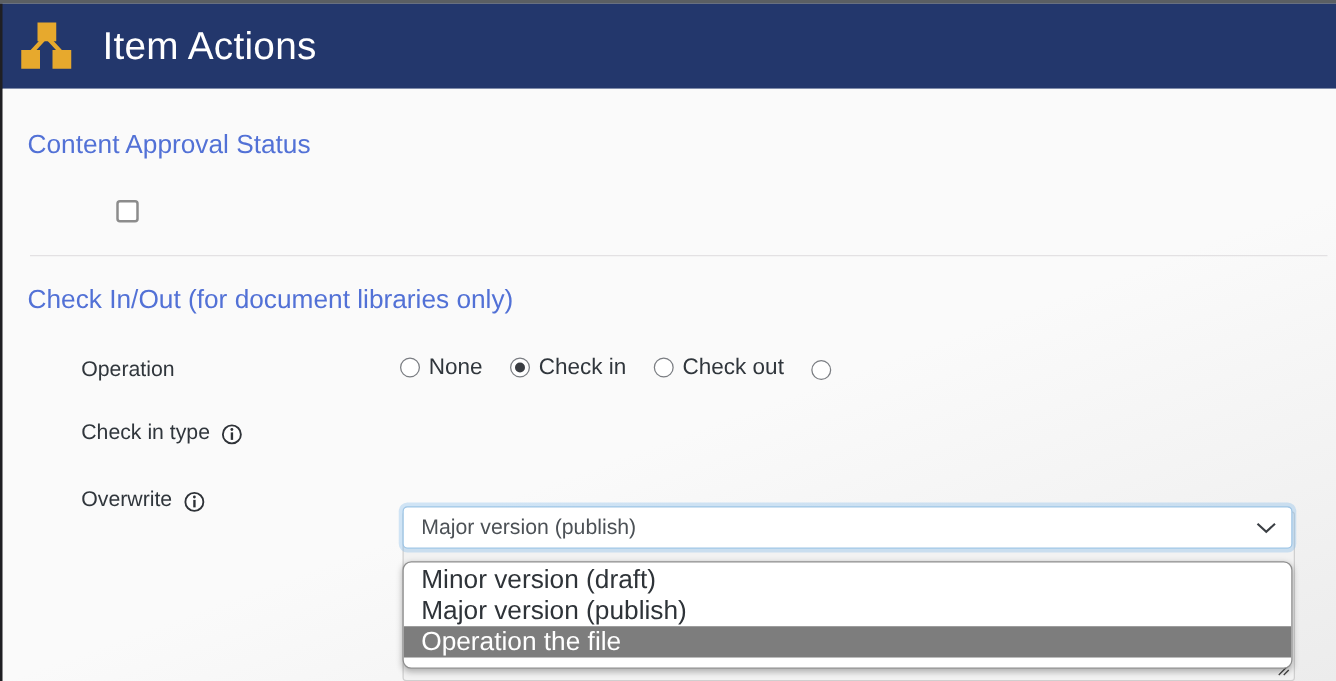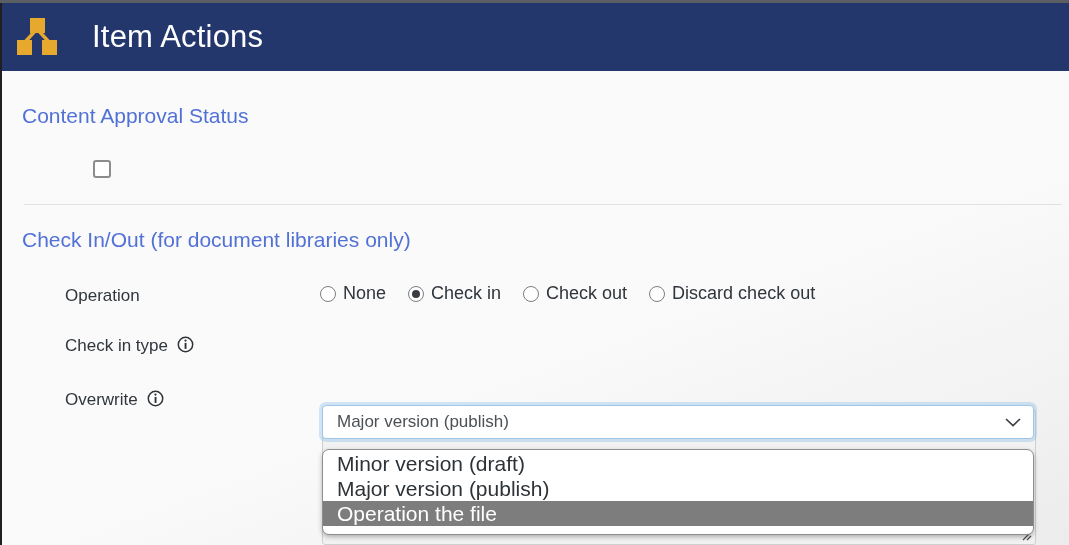--- a/index.html
+++ b/index.html
@@ -46,21 +46,21 @@
   }
   .hierarchy-icon {
     width: 46px; height: 44px;
     flex: 0 0 auto;
     display: block;
   }
   .header-title {
     color: #ffffff;
     font-size: 31px;
     letter-spacing: .2px;
-    margin-left: 32px;
+    margin-left: 22px;
     font-weight: normal;
     white-space: nowrap;
   }
 
   
   .page {
     position: absolute;
     left: 2px; top: 71px;
     width: 1067px;
     height: 474px;
@@ -108,21 +108,21 @@
     display: inline-block;
   }
 
   
   .row-label {
     position: absolute;
     font-size: 17px;
     color: #30363c;
     white-space: nowrap;
     display: flex;
-    align-items: flex-start;
+    align-items: flex-end;
     gap: 9px;
   }
   #lbl-operation { left: 63px; top: 215px; }
   #lbl-checkintype { left: 63px; top: 265px; }
   #lbl-comments { left: 63px; top: 319px; }
 
   .info-icon {
     width: 17px; height: 17px;
     display: inline-block;
     vertical-align: -3px;
@@ -272,21 +272,20 @@
     <label class="radio-item">
       <span class="radio-dot checked"></span>
       <span class="radio-label">Check in</span>
     </label>
     <label class="radio-item">
       <span class="radio-dot"></span>
       <span class="radio-label">Check out</span>
     </label>
     <label class="radio-item">
       <span class="radio-dot"></span>
-      <span class="radio-label">Discard check out</span>
     </label>
   </div>
 
   <div class="row-label" id="lbl-checkintype">
     <span>Check in type</span>
     <svg class="info-icon" viewBox="0 0 17 17">
       <circle cx="8.5" cy="8.5" r="7.2" fill="#ffffff" stroke="#2f3338" stroke-width="1.5"></circle>
       <circle cx="8.5" cy="4.6" r="1.15" fill="#2f3338"></circle>
       <rect x="7.6" y="6.9" width="1.9" height="6" fill="#2f3338"></rect>
     </svg>

